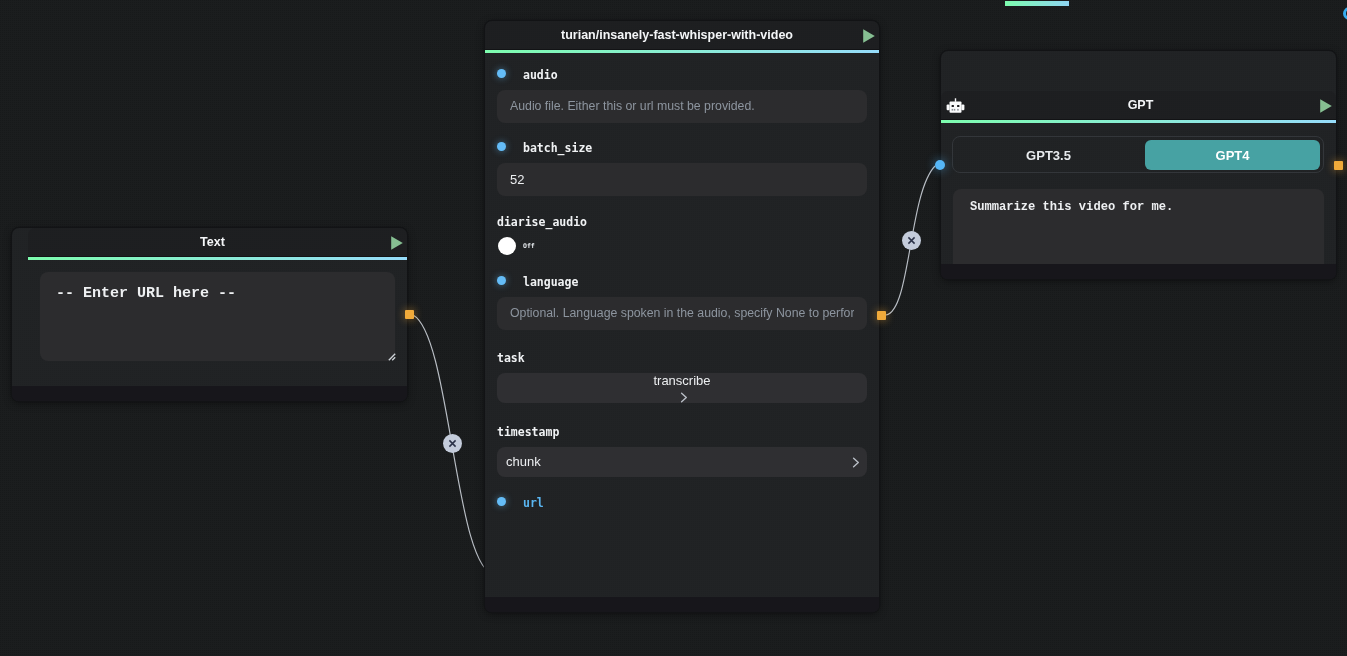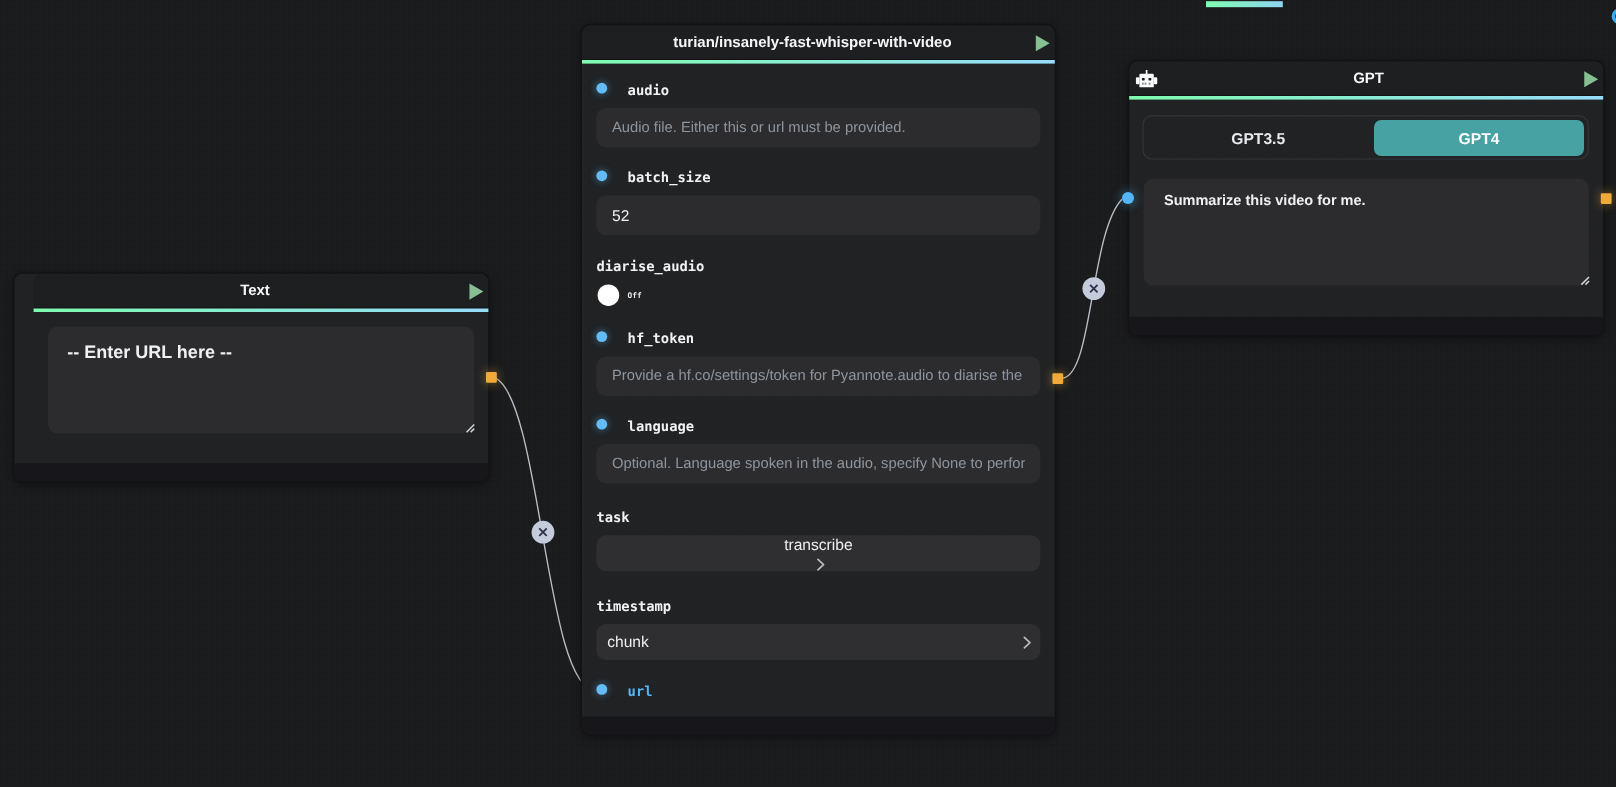--- a/index.html
+++ b/index.html
@@ -30,21 +30,21 @@
   .flabel { font-family:"DejaVu Sans Mono", monospace; font-size:11.5px; font-weight:bold; color:#f0f2f4;
             display:flex; align-items:center; height:15px; letter-spacing:0px;gap:12px; }
   .flabel.blue { color:#5ab6f2; }
   .dot { width:9px; height:9px; border-radius:50%; background:#64bcf7; margin-right:5px; flex:none; position:relative; top:-1px;
          box-shadow:0 0 6px 1px rgba(100,188,247,.35); }
   .input { height:33px; background:#2c2c2e; border-radius:8px; display:flex; align-items:center;
            padding:0 13px 1px 13px; font-size:12.3px; color:#8d959f; }
   .input.val { color:#eceef0; font-size:13px; }
   .select { height:30px; background:#2f2f32; border-radius:8px; display:flex; align-items:center;
             padding:0 9px 1px 9px; font-size:13px; color:#eceef0; justify-content:space-between; }
-  .ta { background:#2c2c2e; border-radius:8px; position:relative; }
+  .ta { background:#2c2c2e; border-radius:8px; position:relative;font-family:Liberation Mono, monospace; }
   .ta-text { font-size:15px; font-weight:bold; color:#eef0f2; padding:13px 16px; }
   .grip { position:absolute; right:-1px; bottom:0px; line-height:0; }
   .handle-sq { position:absolute; z-index:3; width:9px; height:9px; background:#f0aa3a; border-radius:1px; box-shadow:0 0 7px 2px rgba(240,170,58,.28); }
   .handle-ci { position:absolute; z-index:3; width:10px; height:10px; background:#55b6f6; border-radius:50%; box-shadow:0 0 8px 2px rgba(85,182,246,.3); }
 </style>
 </head>
 <body>
 
 <div class="canvas">
 
@@ -113,29 +113,20 @@
       <div style="margin-bottom:18px;">
         <div class="flabel" style="padding-left:0px;">
           <span>diarise_audio</span>
         </div>
         <div style="display:flex; align-items:center; margin-top:7px; height:20px;">
           <span style="width:18px;height:18px;border-radius:50%;background:#ffffff;display:inline-block;margin-left:1px;"></span>
           <span style="font-family:'DejaVu Sans Mono',monospace; font-size:6.5px; font-weight:bold; color:#e9edf1; margin-left:7px; position:relative; top:0px;">Off</span>
         </div>
       </div>
 
-      <div style="margin-bottom:17px;">
-        <div class="flabel">
-          <span class="dot"></span>
-          <span>hf_token</span>
-        </div>
-        <div class="input" style="margin-top:8px;">
-          <span style="white-space:nowrap; overflow:hidden;">Provide a hf.co/settings/token for Pyannote.audio to diarise the</span>
-        </div>
-      </div>
 
       <div style="margin-bottom:20px;">
         <div class="flabel">
           <span class="dot"></span>
           <span>language</span>
         </div>
         <div class="input" style="margin-top:8px;">
           <span style="white-space:nowrap; overflow:hidden;">Optional. Language spoken in the audio, specify None to perfor</span>
         </div>
       </div>
@@ -174,21 +165,21 @@
           <span>url</span>
         </div>
       </div>
 
     </div>
     <div class="node-foot" style="position:absolute; left:0; bottom:0; width:100%;"></div>
     <div class="handle-sq" style="right:-7px; top:290px;"></div>
   </div>
 
   <div class="node" id="gpt-node" style="left:941px; top:51px; width:395px; height:228px;">
-    <div class="node-head" style="padding-left:14px;">
+    <div class="node-head" style="padding-left:14px;margin-top:40px;">
       <span class="robot">
         <svg width="19" height="16" viewBox="0 0 19 16" fill="#fafbfc">
           <rect x="8.8" y="0.3" width="1.4" height="3.5"></rect>
           <rect x="3.5" y="3.4" width="12.0" height="11.4" rx="1.0"></rect>
           <rect x="0.6" y="6.4" width="3.0" height="5.8" rx="1.0"></rect>
           <rect x="15.4" y="6.4" width="3.0" height="5.8" rx="1.0"></rect>
           <rect x="5.6" y="6.9" width="2.3" height="2.2" rx="0.4" fill="#1c1d1f"></rect>
           <rect x="11.1" y="6.9" width="2.3" height="2.2" rx="0.4" fill="#1c1d1f"></rect>
           <rect x="5.6" y="10.9" width="1.5" height="1.7" fill="#8d9197"></rect>
           <rect x="7.8" y="10.9" width="1.5" height="1.7" fill="#8d9197"></rect>

